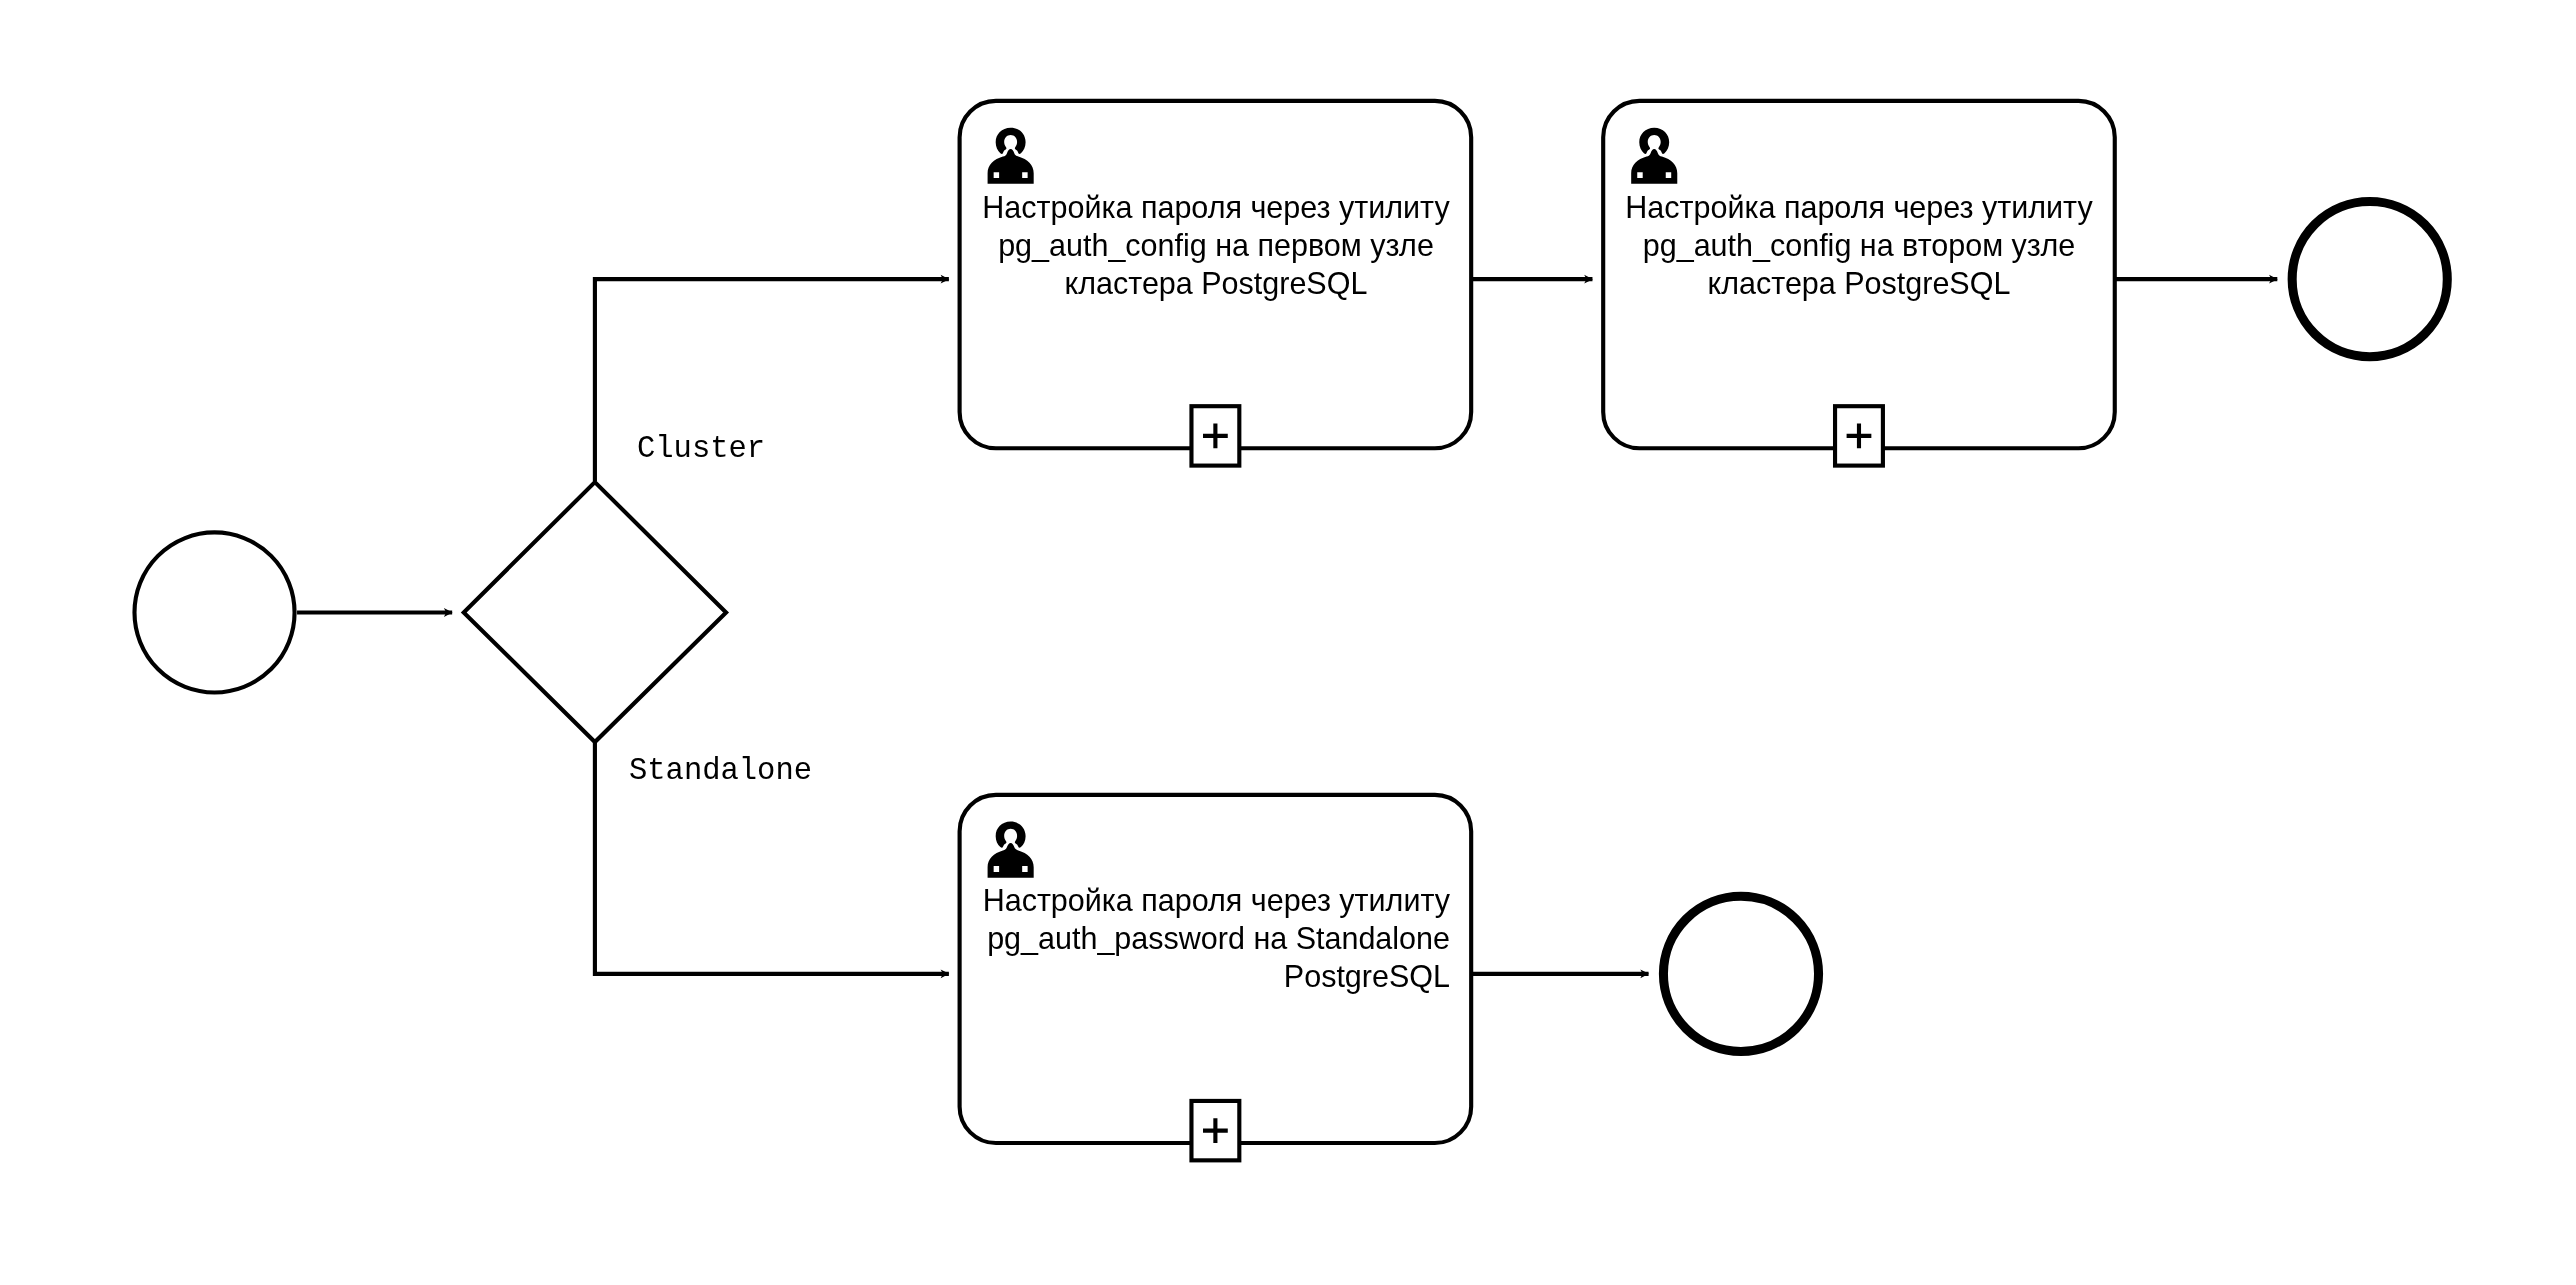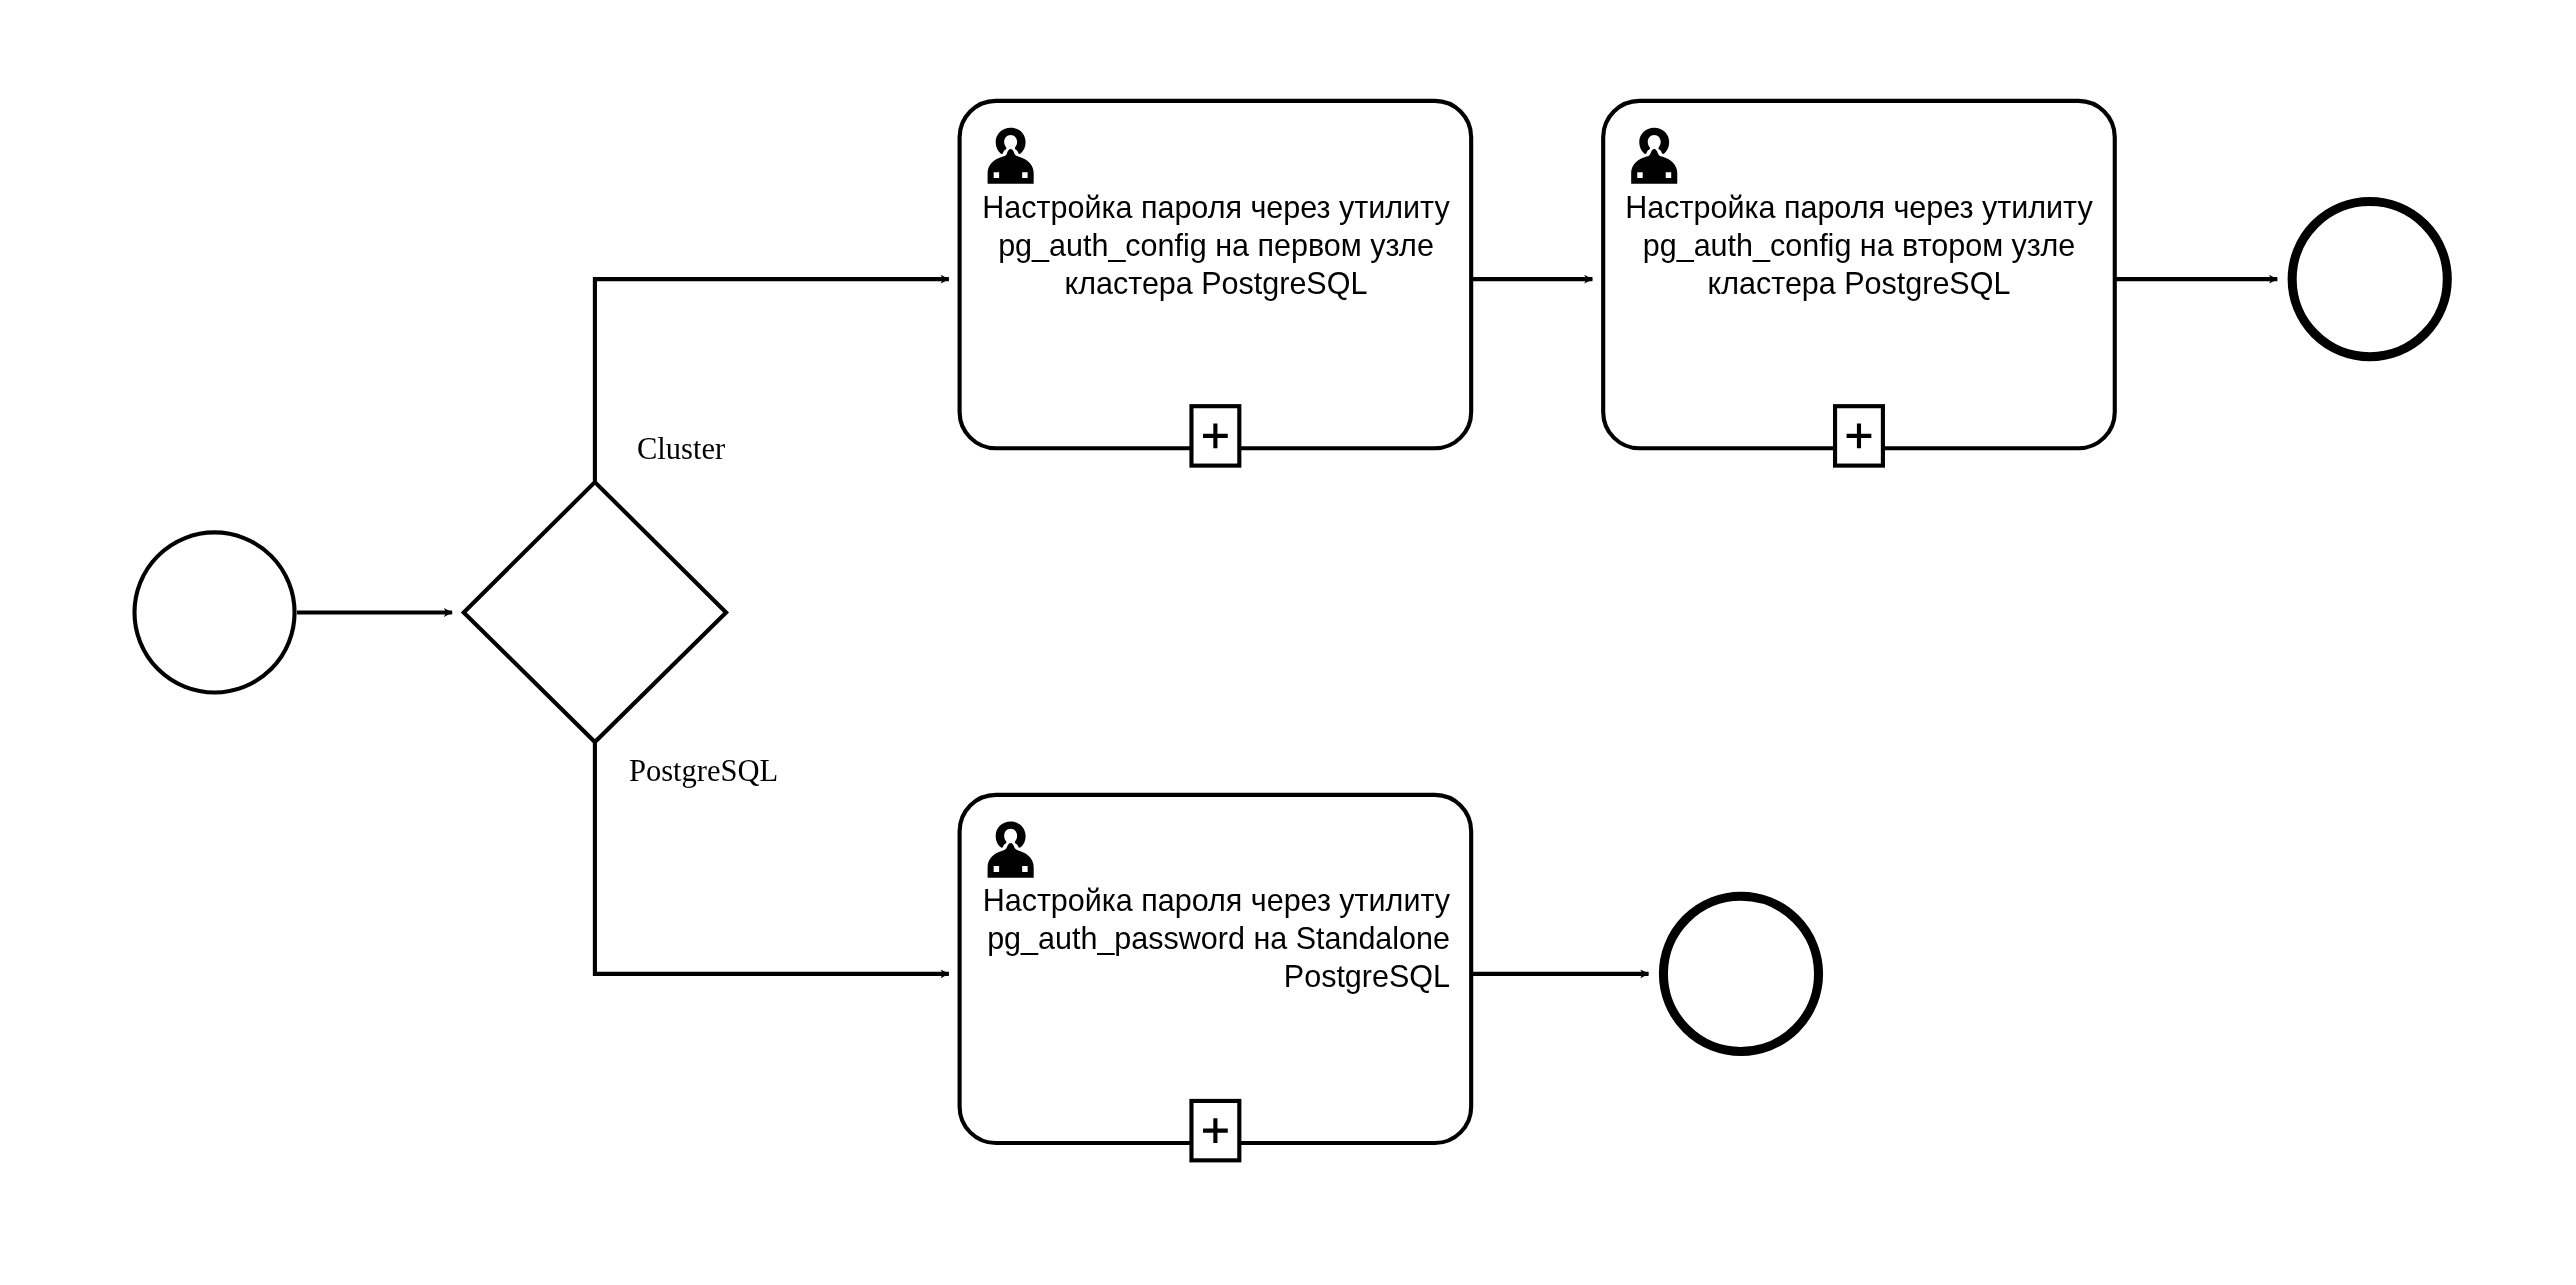--- a/index.html
+++ b/index.html
@@ -64,21 +64,21 @@
     text-align: center;
     font-family: "Liberation Sans", sans-serif;
     font-size: 30.5px;
     line-height: 38px;
     color: #000000;
     white-space: pre-line;
     pointer-events: none;
   }
   .flow-label {
     position: absolute;
-    font-family: Liberation Serif, serif;
+    font-family: Liberation Mono, monospace;
     font-size: 30.5px;
     line-height: 36px;
     color: #000000;
     white-space: nowrap;
   }
 </style>
 </head>
 <body>
 
 <div id="canvas">
@@ -172,16 +172,16 @@
   </svg>
 
   <div class="task-label" style="left:1613px; top:188px; width:492px;">Настройка пароля через утилиту pg_auth_config на втором узле кластера PostgreSQL</div>
 
   <div class="task-label" style="left:970px; top:188px; width:492px;">Настройка пароля через утилиту pg_auth_config на первом узле кластера PostgreSQL</div>
 
   <div class="task-label" style="left:980px; top:881px; width:470px;text-align:right;">Настройка пароля через утилиту pg_auth_password на Standalone PostgreSQL</div>
 
   <div class="flow-label" style="left:637px; top:431px;">Cluster</div>
 
-  <div class="flow-label" style="left:629px; top:753px;">PostgreSQL</div>
+  <div class="flow-label" style="left:629px; top:753px;">Standalone</div>
 
 </div>
 
 
 </body></html>

